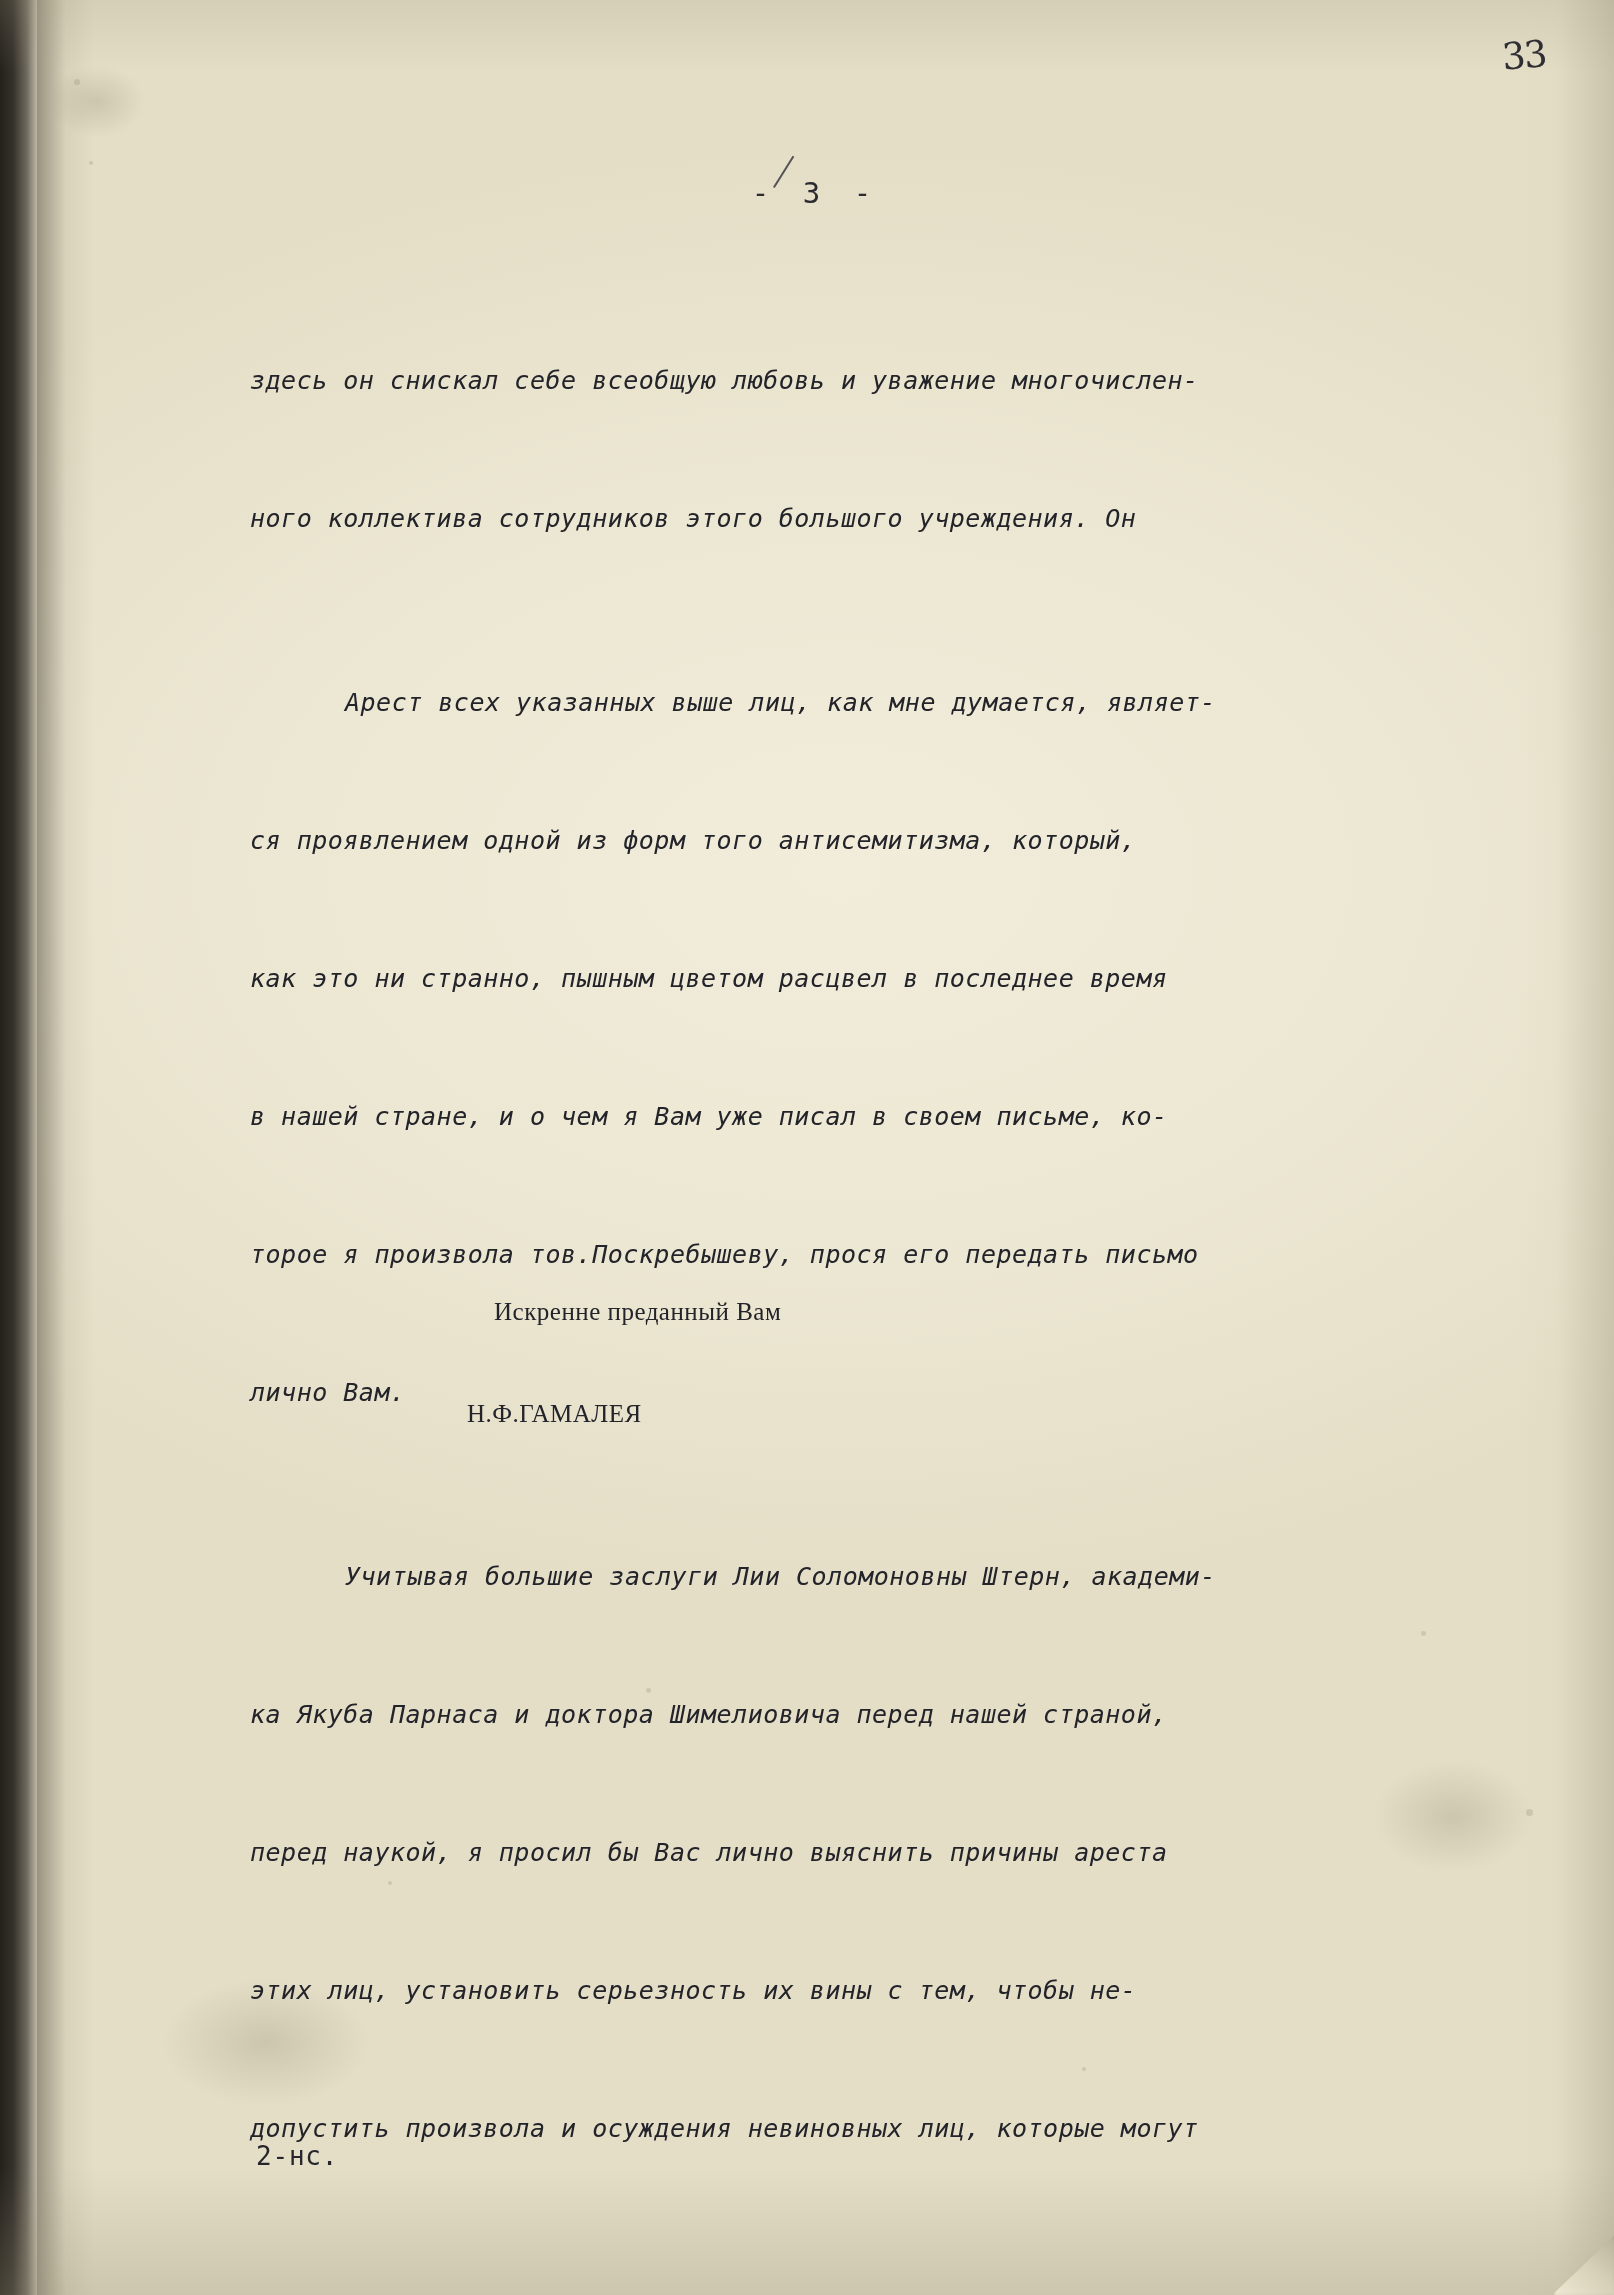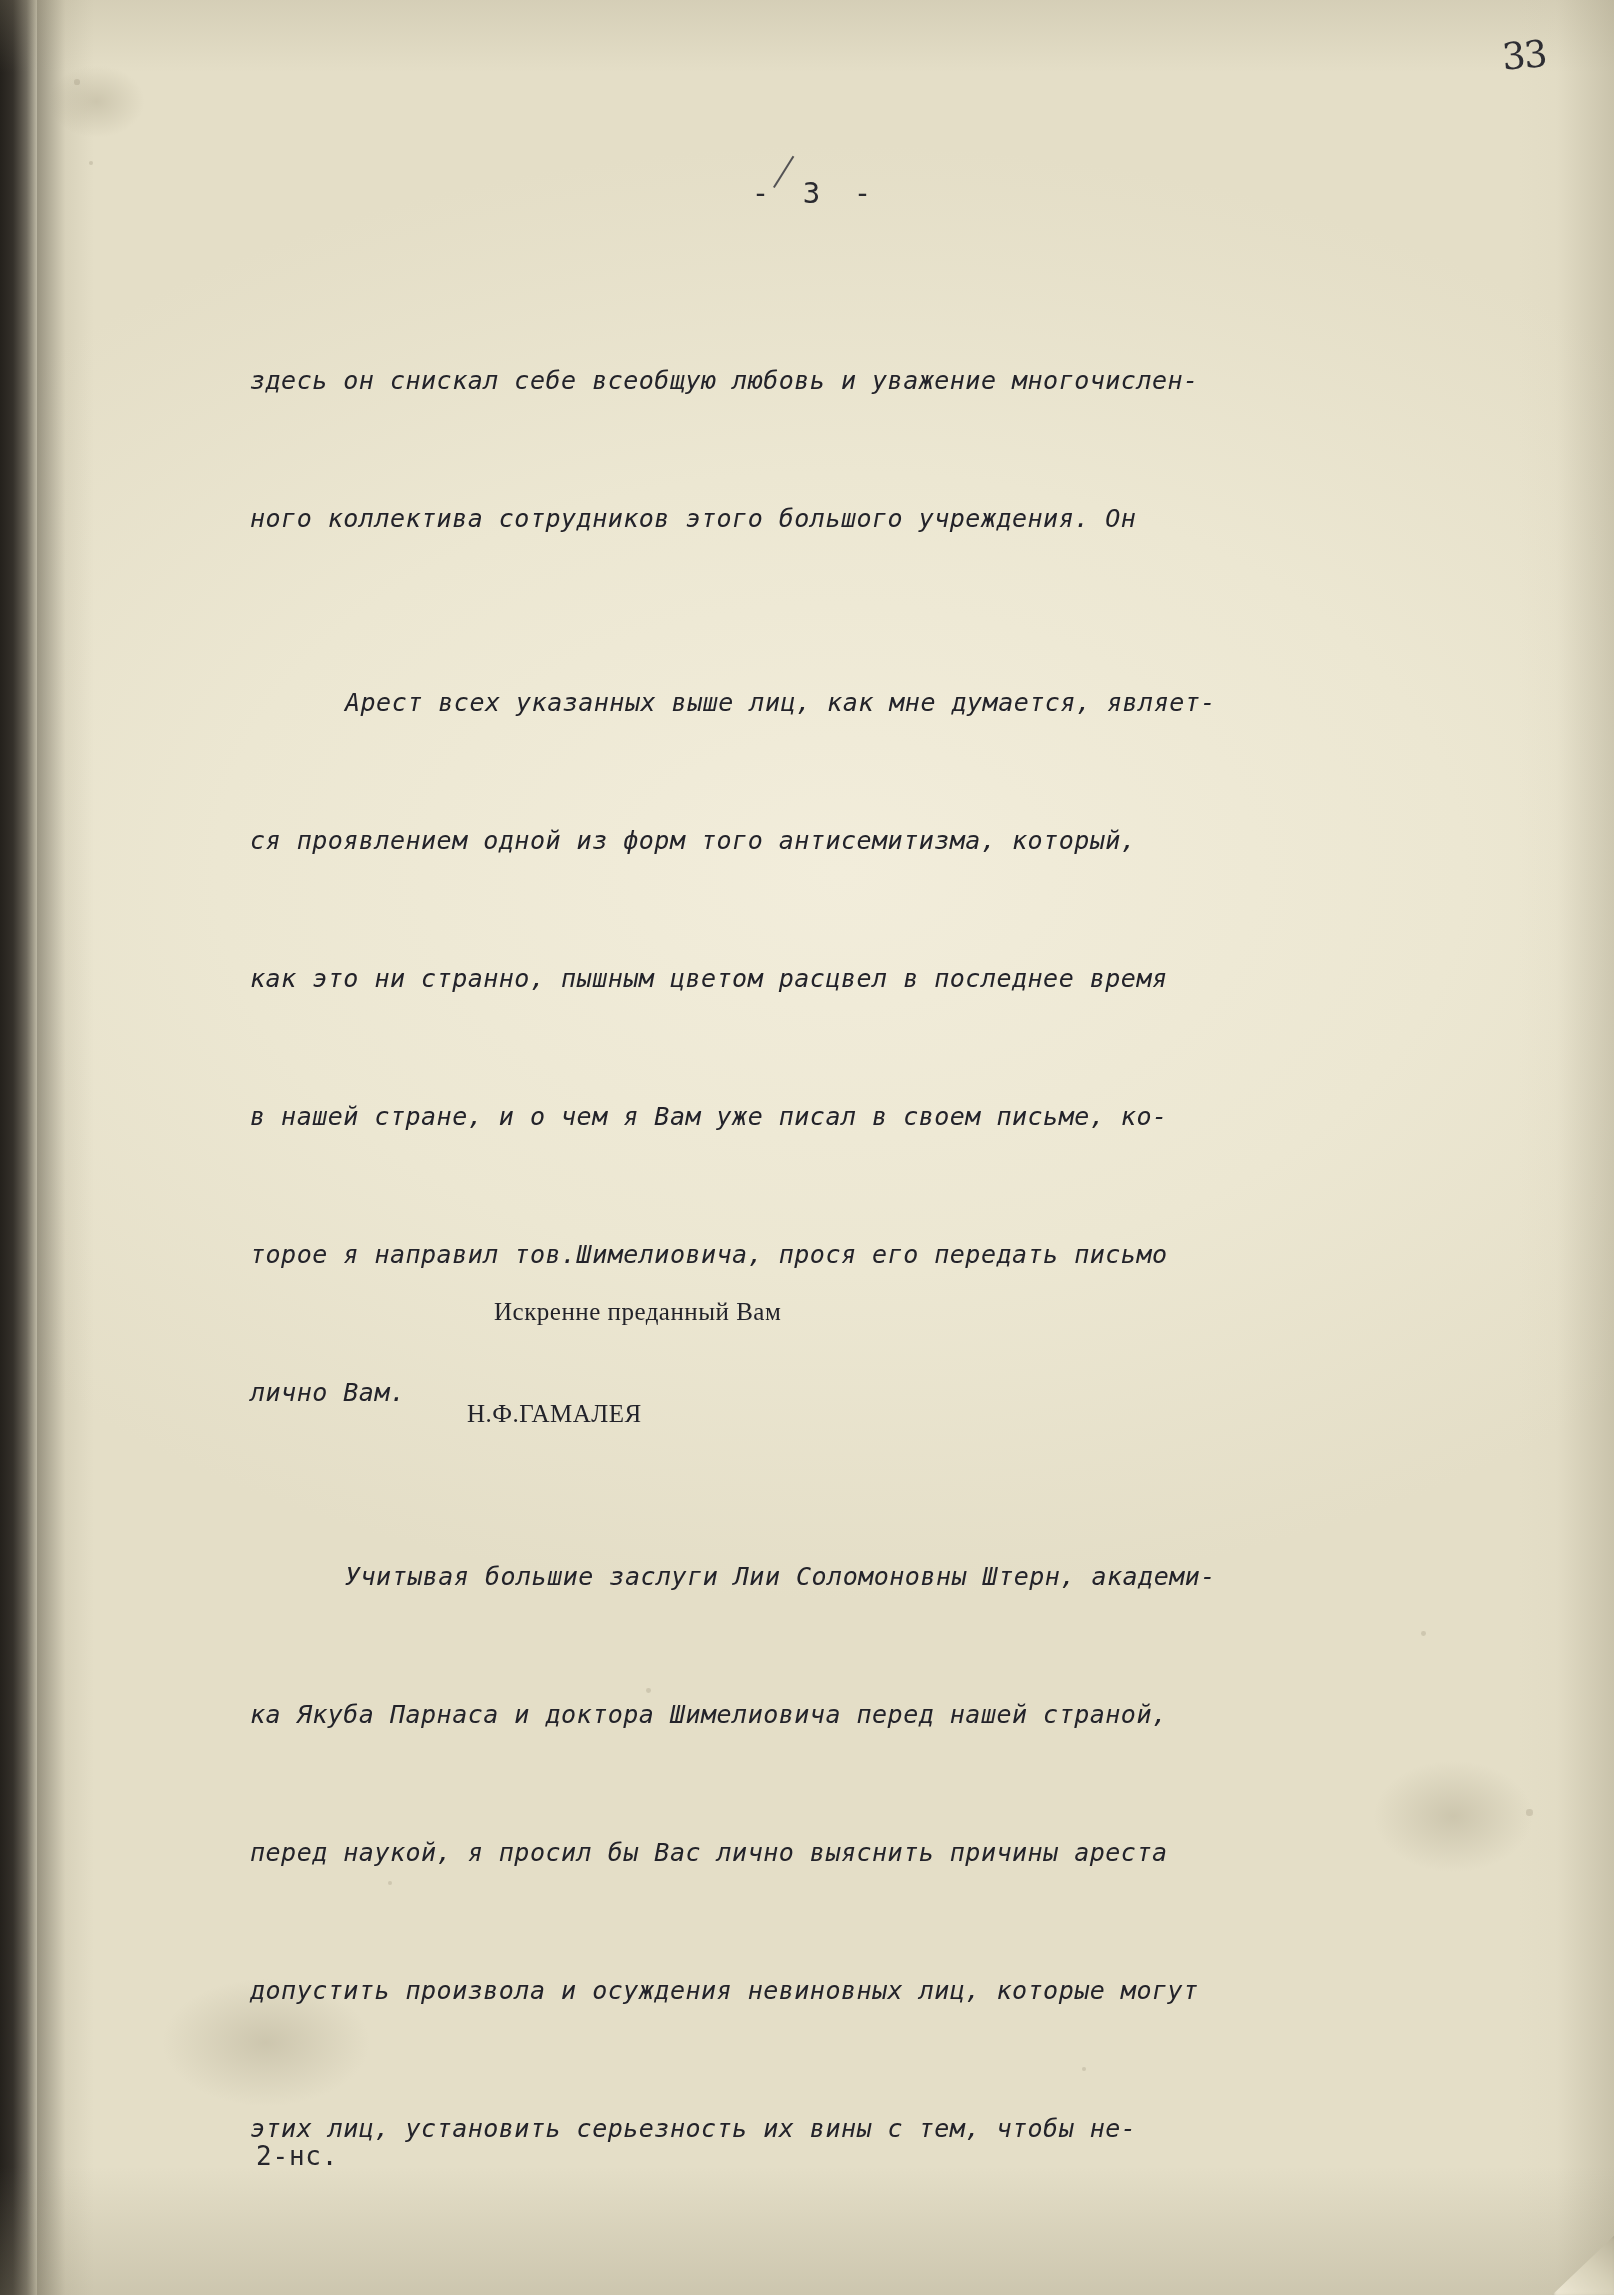--- a/index.html
+++ b/index.html
@@ -179,28 +179,28 @@
   <div class="pn-strike"></div>
 
   <div class="body-text">
     <span class="ln">здесь он снискал себе всеобщую любовь и уважение многочислен-</span>
     <span class="ln">ного коллектива сотрудников этого большого учреждения. Он</span>
 
     <span class="ln"><span class="ind"></span><span>Арест всех указанных выше лиц, как мне думается, являет-</span></span>
     <span class="ln">ся проявлением одной из форм того антисемитизма, который,</span>
     <span class="ln">как это ни странно, пышным цветом расцвел в последнее время</span>
     <span class="ln">в нашей стране, и о чем я Вам уже писал в своем письме, ко-</span>
-    <span class="ln">торое я направил тов.Шимелиовича, прося его передать письмо</span>
+    <span class="ln">торое я произвола тов.Поскребышеву, прося его передать письмо</span>
     <span class="ln">лично Вам.</span>
 
     <span class="ln"><span class="ind"></span><span>Учитывая большие заслуги Лии Соломоновны Штерн, академи-</span></span>
     <span class="ln">ка Якуба Парнаса и доктора Шимелиовича перед нашей страной,</span>
     <span class="ln">перед наукой, я просил бы Вас лично выяснить причины ареста</span>
+    <span class="ln">этих лиц, установить серьезность их вины с тем, чтобы не-</span>
     <span class="ln">допустить произвола и осуждения невиновных лиц, которые могут</span>
-    <span class="ln">этих лиц, установить серьезность их вины с тем, чтобы не-</span>
     
     
     
     
     
   </div>
 
   <div class="sign-block">
     <span class="ln">Искренне преданный Вам</span>
     <span class="sign-name">Н.Ф.ГАМАЛЕЯ</span>

